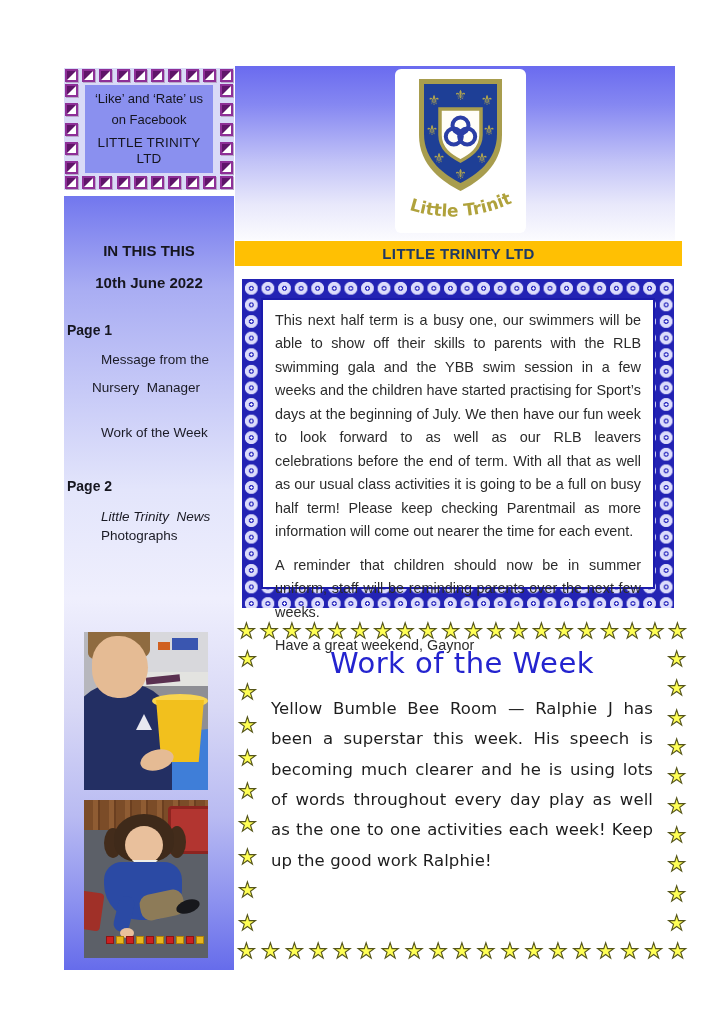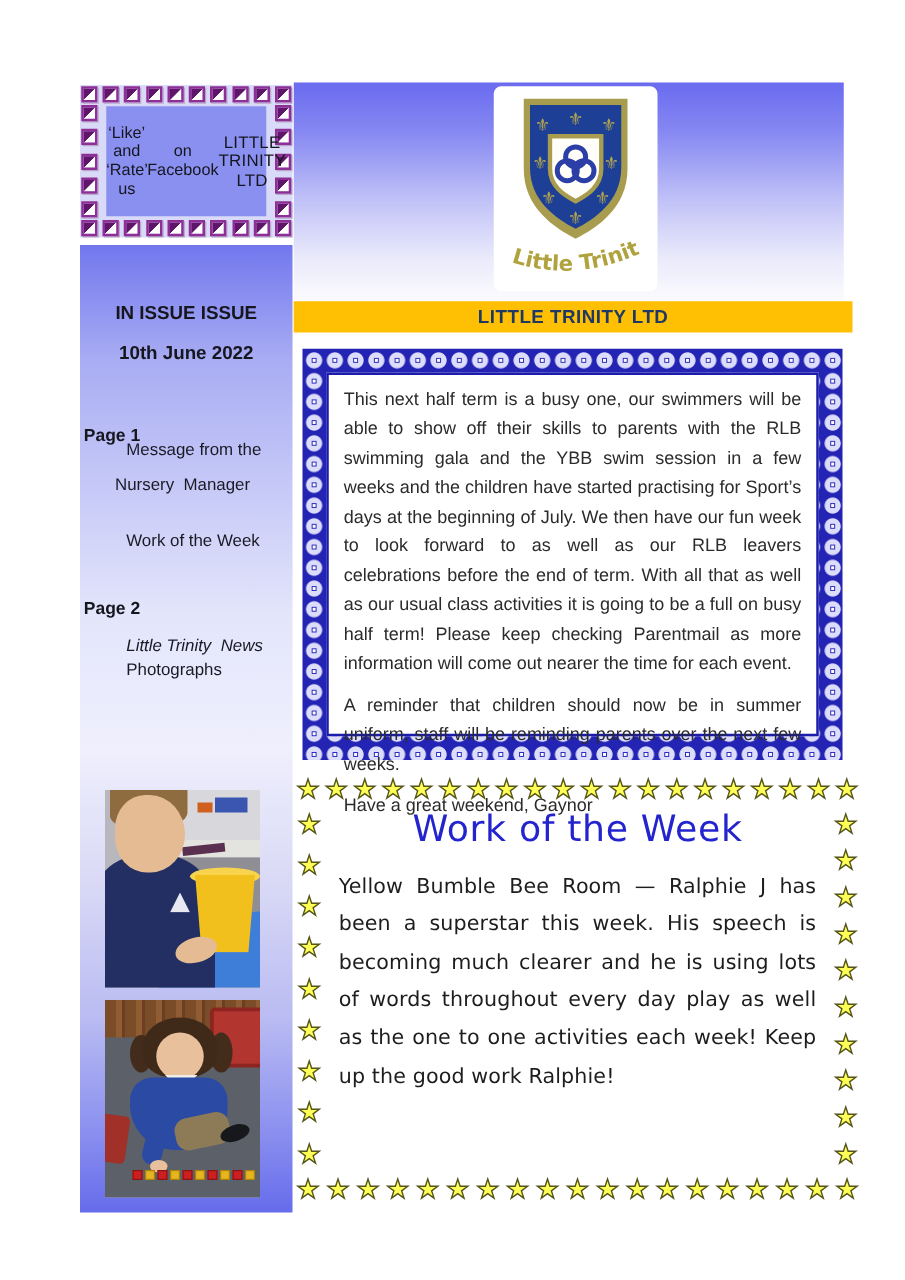--- a/index.html
+++ b/index.html
@@ -7,21 +7,21 @@
         font-family:"Liberation Sans",sans-serif;overflow:hidden;}
 
   
   .fb-box{position:absolute;left:64px;top:68px;width:170px;height:122px;background:#d9daf7;}
   .fb-row{position:absolute;left:0;right:0;height:15px;display:flex;justify-content:space-between;align-items:center;padding:0 1px;box-sizing:border-box;}
   .fb-row.top{top:0;} .fb-row.bottom{bottom:0;}
   .fb-col{position:absolute;top:16px;bottom:16px;width:15px;display:flex;flex-direction:column;justify-content:space-between;align-items:center;}
   .fb-col.left{left:0;} .fb-col.right{right:0;}
   .tile{display:block;width:9px;height:9px;border:2px solid #8e2f97;background:linear-gradient(135deg,#5f1569 0 49%,#ffffff 51%);box-shadow:1px 1px 0 #b9a9c9;}
   .fb-panel{position:absolute;left:21px;right:21px;top:17px;bottom:17px;background:#8a90ef;
-            display:flex;flex-direction:row;justify-content:space-evenly;align-items:center;text-align:center;}
+            display:flex;flex-direction:column;justify-content:space-evenly;align-items:center;text-align:center;}
   .fb-panel p{margin:0;font-size:13px;color:#15151f;line-height:1.15;}
   .fb-panel .fb-org{font-size:13.5px;letter-spacing:.2px;}
 
   
   .sidebar{position:absolute;left:64px;top:196px;width:170px;height:774px;
            background:linear-gradient(180deg,#7277ee 0%,#a9adf3 12%,#e3e5fb 38%,#efeffd 52%,#d9d9f6 66%,#b9bbf2 80%,#8d92ef 91%,#6throw66ceb 100%);
            background:linear-gradient(180deg,#7277ee 0%,#a9adf3 12%,#e3e5fb 38%,#efeffd 52%,#d9d9f6 66%,#b9bbf2 80%,#8d92ef 91%,#666ceb 100%);
            color:#101020;}
   .sb-issue{margin:46px 0 0;text-align:center;font-weight:bold;font-size:15px;color:#16161f;}
   .sb-date{margin:15px 0 0;text-align:center;font-weight:bold;font-size:15px;color:#16161f;}
@@ -147,24 +147,24 @@
         <i class="tile"></i>
       </div>
     <div class="fb-panel">
       <p>‘Like’ and ‘Rate’ us</p>
       <p>on Facebook</p>
       <p class="fb-org">LITTLE TRINITY LTD</p>
     </div>
   </div>
 
   <div class="sidebar">
-    <p class="sb-issue">IN ISSUE ISSUE</p>
+    <p class="sb-issue">IN THIS THIS</p>
     <p class="sb-date">10th June 2022</p>
 
-    <p class="sb-page" style="top:144px;">Page 1</p>
+    <p class="sb-page" style="top:126px;">Page 1</p>
     <p class="sb-line" style="top:156px;">Message from the</p>
     <p class="sb-line" style="top:184px;left:28px;">Nursery  Manager</p>
     <p class="sb-line" style="top:229px;">Work of the Week</p>
 
     <p class="sb-page" style="top:282px;">Page 2</p>
     <p class="sb-line" style="top:313px;font-style:italic;">Little Trinity  News</p>
     <p class="sb-line" style="top:332px;">Photographs</p>
 
     <div class="sb-photo" style="top:436px;" title="Boy in a navy jumper holding a yellow bucket at a blue table">
       <div class="p1-bg"></div>

